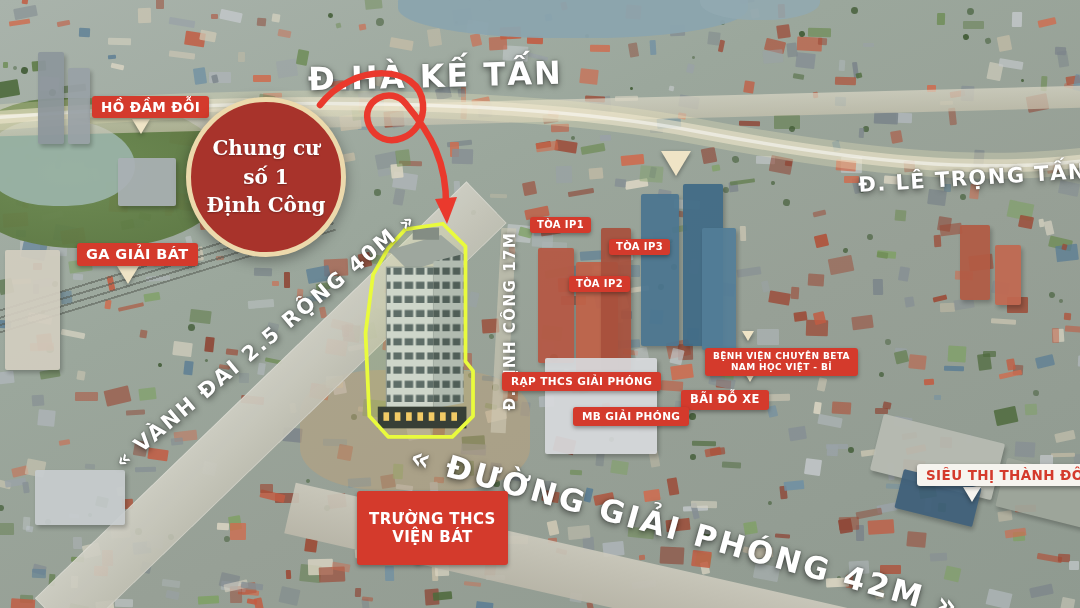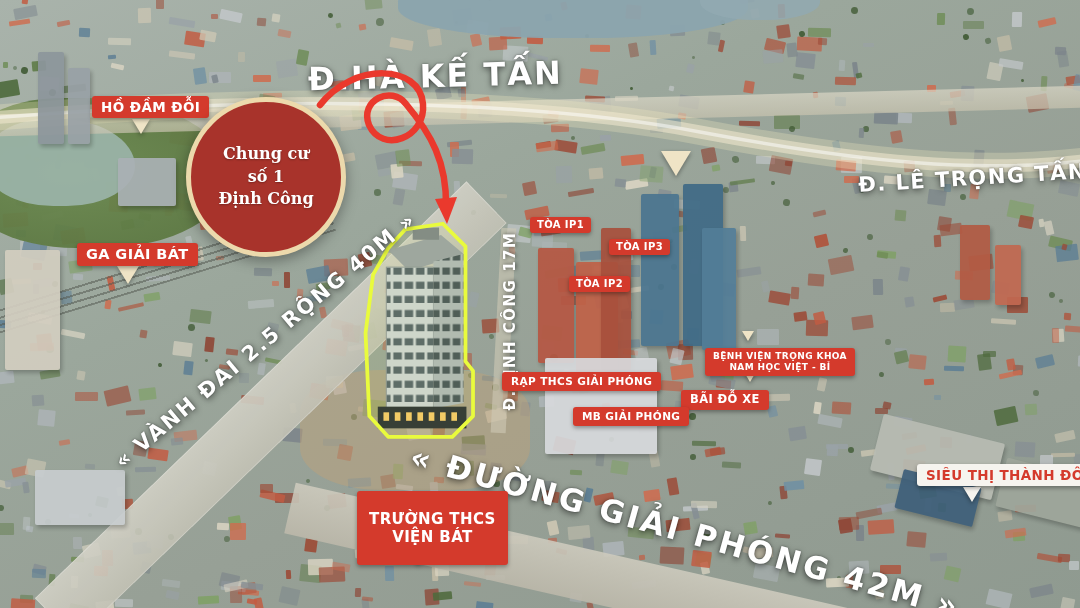--- a/index.html
+++ b/index.html
@@ -23,21 +23,21 @@
        border-left:var(--s,10px) solid transparent;border-right:var(--s,10px) solid transparent;
        border-top:calc(var(--s,10px)*1.7) solid var(--c-pointer-cream,#efe4c6);
        filter:drop-shadow(0 2px 2px rgba(0,0,0,.35));}
   .ptr.white{border-top-color:#f6f4ef;}
   .circle{position:absolute;z-index:9;border-radius:50%;display:flex;flex-direction:column;
           align-items:center;justify-content:center;text-align:center;color:#fff;
           font-family:"DejaVu Serif","Liberation Serif",serif;font-weight:bold;
           box-shadow:0 4px 14px rgba(0,0,0,.35);}
   .circle.main{left:186px;top:97px;width:150px;height:150px;
           background:var(--c-circle-red,#a8332b);border:5px solid var(--c-circle-border,#ecd9ac);}
-  .circle.main span{font-size:16px;line-height:1.42;text-shadow:0 1px 2px rgba(0,0,0,.3);text-align:right;}
+  .circle.main span{font-size:20px;line-height:1.42;text-shadow:0 1px 2px rgba(0,0,0,.3);text-align:right;}
   .circle.price{left:621px;top:41px;width:114px;height:114px;
           background:var(--c-price-fill,#c05342);border:4px solid var(--c-price-border,#f0a468);}
   .circle.price .l1,.circle.price .l2{font-size:21px;line-height:1.3;}
   .circle.price .l3{font-size:18px;line-height:1.3;}
   .vert{position:absolute;z-index:7;color:#fff;font-weight:bold;font-size:15px;letter-spacing:1.5px;
         white-space:nowrap;text-shadow:0 1px 4px rgba(0,0,0,.6);transform:rotate(-90deg);}
   .b2{display:block;}
 </style>
 </head>
 <body>
@@ -851,21 +851,21 @@
   <div class="badge" style="left:77px;top:243px;font-size:14.5px;">GA GIẢI BÁT</div>
   <i class="ptr" style="left:117px;top:266px;--s:11px;"></i>
 
   <div class="badge" style="left:530px;top:217px;font-size:10px;padding:2px 7px;">TÒA IP1</div>
   <div class="badge" style="left:609px;top:239px;font-size:10px;padding:2px 7px;">TÒA IP3</div>
   <div class="badge" style="left:569px;top:276px;font-size:10px;padding:2px 7px;">TÒA IP2</div>
 
   <i class="ptr" style="left:742px;top:331px;--s:6px;"></i>
 
   <div class="badge" style="left:705px;top:348px;font-size:9px;padding:3px 8px;">
-    <span class="b2">BỆNH VIỆN TRỌNG KHOA</span>
+    <span class="b2">BỆNH VIỆN CHUYÊN BETA</span>
     <span class="b2">NAM HỌC VIỆT - BỈ</span>
   </div>
   <i class="ptr" style="left:744px;top:372px;--s:6px;"></i>
 
   <div class="badge" style="left:681px;top:390px;font-size:11.5px;">BÃI ĐỖ XE</div>
   <div class="badge" style="left:502px;top:372px;font-size:10.5px;">RẠP THCS GIẢI PHÓNG</div>
   <div class="badge" style="left:573px;top:407px;font-size:10.5px;">MB GIẢI PHÓNG</div>
 
   <div class="badge" style="left:357px;top:491px;font-size:15px;padding:19px 12px;">
     <span class="b2">TRƯỜNG THCS</span>

